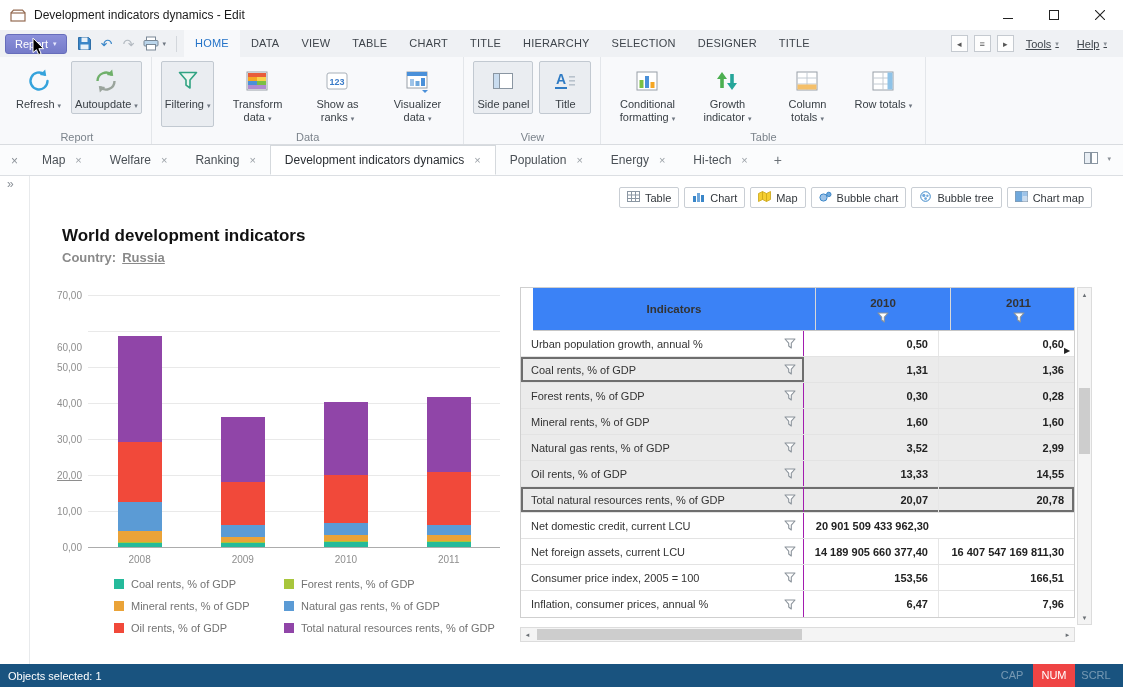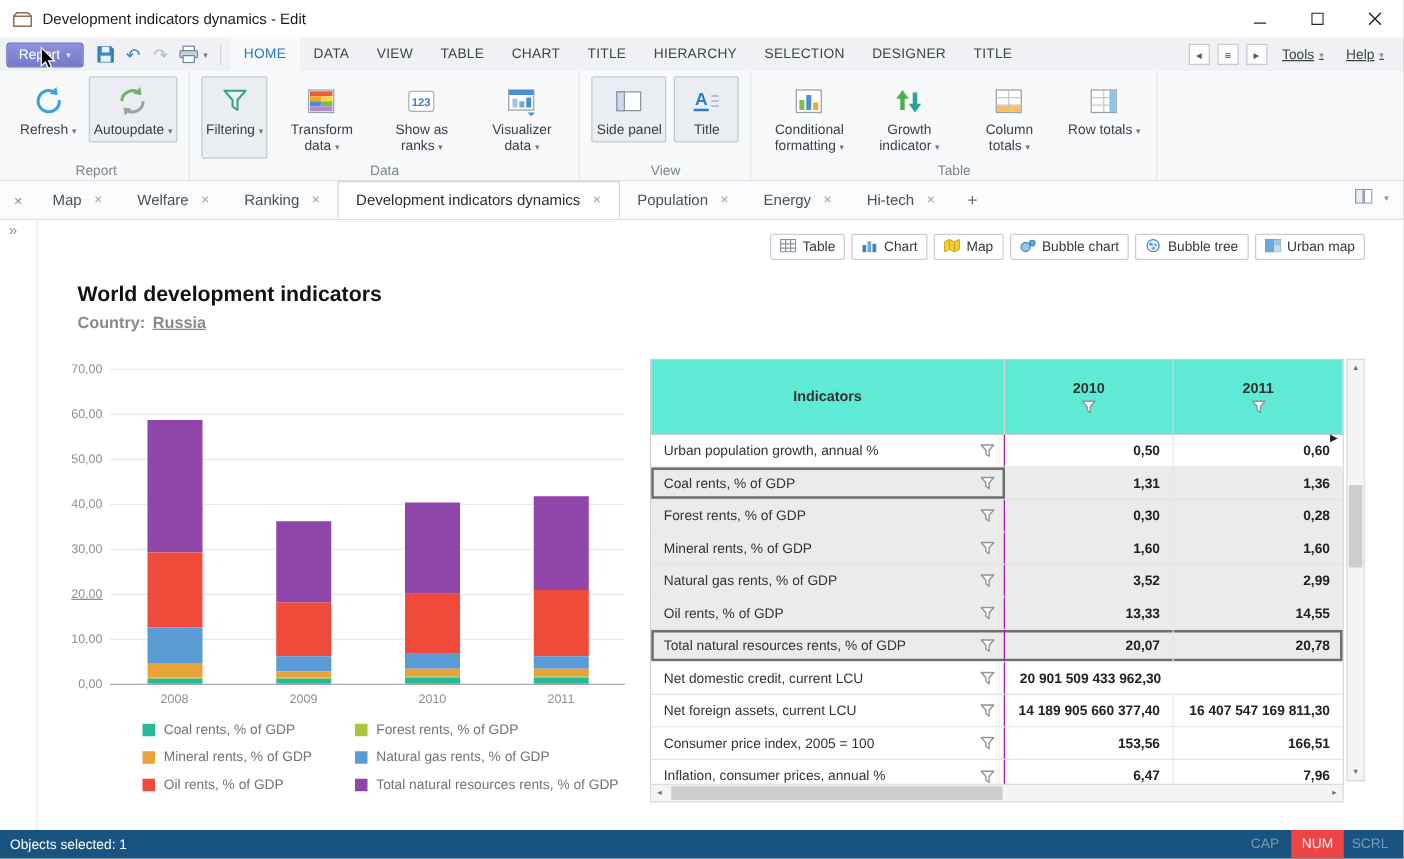--- a/index.html
+++ b/index.html
@@ -75,21 +75,21 @@
   .bar { width:44px; display:flex; flex-direction:column-reverse; }
   .seg { width:100%; }
   .x-axis { position:absolute; left:38px; top:266px; width:412px; display:flex; justify-content:space-around; font-size:10px; color:#8E8E8E; }
   .legend { position:absolute; left:64px; top:290px; display:grid; grid-template-columns:170px max-content; row-gap:10px; font-size:11px; color:#737373; }
   .legend-item { display:flex; align-items:center; }
   .legend-swatch { width:10px; height:10px; margin-right:7px; flex:none; }
 
   
   .dtable { position:absolute; left:520px; top:111px; width:555px; border:1px solid #CFCFCF; background:#fff; }
   .thead, .tr { display:grid; grid-template-columns:283px 135px 135px; }
-  .thead { height:60px; background:#5eead4; border-bottom:1px solid #C6C6C6; }
+  .thead { height:43px; background:#3b82f6; border-bottom:1px solid #C6C6C6;margin-left:12px; }
   .th { border-right:1px solid #D8D8D8; display:flex; align-items:center; justify-content:center; font-size:11.5px; font-weight:bold; color:#333; }
   .th:last-child { border-right:none; }
   .th-year { flex-direction:column; gap:3px; padding-top:4px; }
   .tr { height:26px; border-bottom:1px solid #E3E3E3; background:#fff; }
   .tr:last-child { border-bottom:none; }
   .tr.selected, .tr.focus, .tr.outline { background:#EBEBEB; }
   .tr.focus .td-ind { outline:2px solid #6E6E6E; outline-offset:-2px; }
   .tr.outline { box-shadow:inset 0 0 0 2px #6E6E6E; }
   .td { display:flex; align-items:center; font-size:11px; }
   .td-ind { padding-left:10px; color:#333; border-right:1px solid #a21caf;gap:28px; }
@@ -446,38 +446,38 @@
             </svg></span>
           <span class="vs-label">Bubble tree</span>
         </div>
         <div class="vs-btn">
           <span class="vs-icon"><svg width="13" height="11" viewBox="0 0 13 11">
               <rect x="0.5" y="0.5" width="12" height="10" fill="#fff" stroke="#8A96A2"></rect>
               <rect x="0.5" y="0.5" width="7" height="10" fill="#6FA8DC"></rect>
               <rect x="7.5" y="0.5" width="5" height="5" fill="#9DC3E8"></rect>
               <rect x="7.5" y="5.5" width="5" height="5" fill="#C9DCEF"></rect>
             </svg></span>
-          <span class="vs-label">Urban map</span>
+          <span class="vs-label">Chart map</span>
         </div>
       </div>
 
     <div class="rtitle">World development indicators</div>
     <div class="rsub">
       <span class="rsub-label">Country:</span><a class="rsub-link">Russia</a>
     </div>
 
     <div class="chart">
       <div class="y-axis">
           <div class="ytick" style="top: 252px;">0,00</div>
           <div class="ytick" style="top: 216px;">10,00</div>
           <div class="ytick" style="top: 180px; text-decoration: underline;">20,00</div>
           <div class="ytick" style="top: 144px;">30,00</div>
           <div class="ytick" style="top: 108px;">40,00</div>
           <div class="ytick" style="top: 72px;">50,00</div>
-          <div class="ytick" style="top: 36px;">60,00</div>
+          <div class="ytick" style="top: 52px;">60,00</div>
           <div class="ytick" style="top: 0px;">70,00</div>
         </div>
       <div class="plot">
         <div class="gridline baseline" style="top: 252px;"></div>
           <div class="gridline" style="top: 216px;"></div>
           <div class="gridline" style="top: 180px;"></div>
           <div class="gridline" style="top: 144px;"></div>
           <div class="gridline" style="top: 108px;"></div>
           <div class="gridline" style="top: 72px;"></div>
           <div class="gridline" style="top: 36px;"></div>

